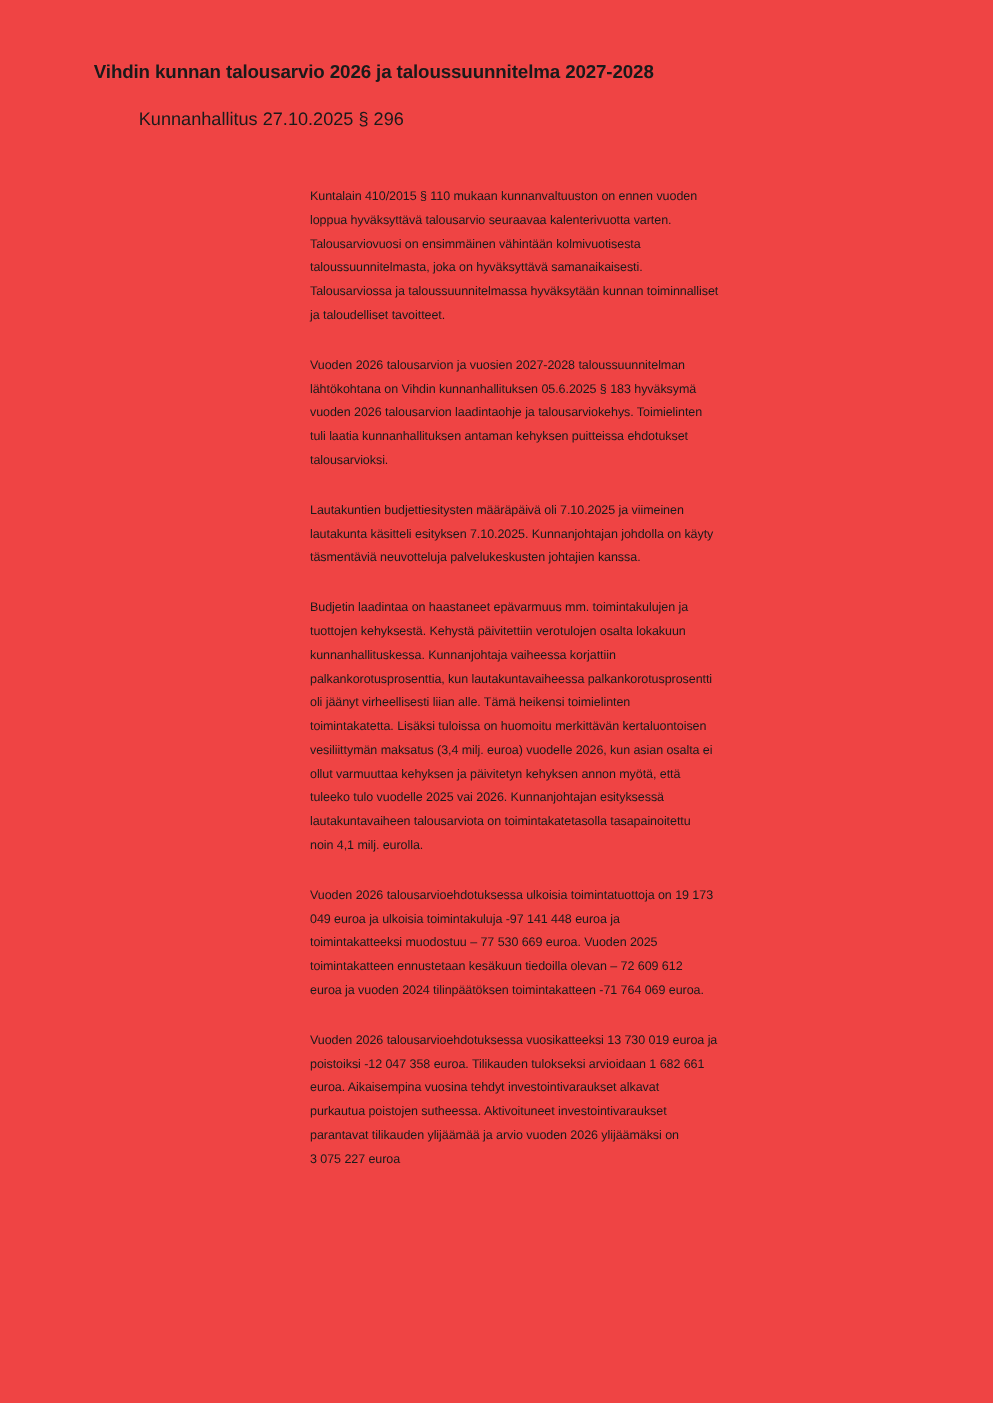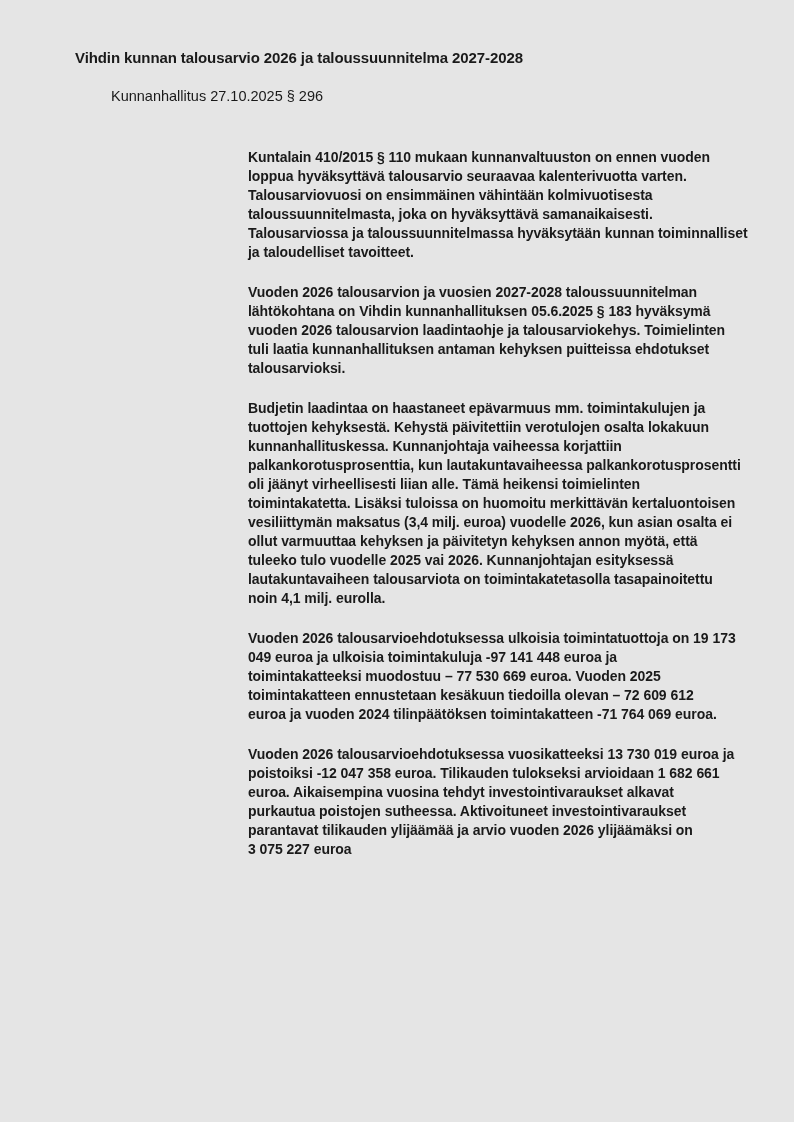--- a/index.html
+++ b/index.html
@@ -4,21 +4,21 @@
 <style>
   html, body {
     margin: 0;
     padding: 0;
     background: #ffffff;
   }
   .page {
     position: relative;
     width: 794px;
     height: 1122px;
-    background: #e5e5e5;
+    background: #ef4444;
     font-family: "Liberation Sans", sans-serif;
     color: #1a1a1a;
     overflow: hidden;
   }
   .doc-title {
     position: absolute;
     left: 75px;
     top: 49px;
     margin: 0;
     font-size: 15px;
@@ -36,25 +36,24 @@
     margin-left: 36px;
   }
   .doc-body {
     position: absolute;
     left: 248px;
     top: 148px;
     width: 546px;
   }
   .para {
     margin: 0 0 21px 0;
-    font-size: 14px;
+    font-size: 10px;
     line-height: 19px;
     white-space: pre;
     letter-spacing: -0.05px;
-    font-weight: bold;
   }
 </style>
 </head>
 <body>
 
 <div class="page">
   <h1 class="doc-title">Vihdin kunnan talousarvio 2026 ja taloussuunnitelma 2027-2028</h1>
 
   <div class="doc-meta">Kunnanhallitus 27.10.2025 § 296</div>
 
@@ -63,20 +62,23 @@
 loppua hyväksyttävä talousarvio seuraavaa kalenterivuotta varten.
 Talousarviovuosi on ensimmäinen vähintään kolmivuotisesta
 taloussuunnitelmasta, joka on hyväksyttävä samanaikaisesti.
 Talousarviossa ja taloussuunnitelmassa hyväksytään kunnan toiminnalliset
 ja taloudelliset tavoitteet.</p>
     <p class="para">Vuoden 2026 talousarvion ja vuosien 2027-2028 taloussuunnitelman
 lähtökohtana on Vihdin kunnanhallituksen 05.6.2025 § 183 hyväksymä
 vuoden 2026 talousarvion laadintaohje ja talousarviokehys. Toimielinten
 tuli laatia kunnanhallituksen antaman kehyksen puitteissa ehdotukset
 talousarvioksi.</p>
+    <p class="para">Lautakuntien budjettiesitysten määräpäivä oli 7.10.2025 ja viimeinen
+lautakunta käsitteli esityksen 7.10.2025. Kunnanjohtajan johdolla on käyty
+täsmentäviä neuvotteluja palvelukeskusten johtajien kanssa.</p>
     <p class="para">Budjetin laadintaa on haastaneet epävarmuus mm. toimintakulujen ja
 tuottojen kehyksestä. Kehystä päivitettiin verotulojen osalta lokakuun
 kunnanhallituskessa. Kunnanjohtaja vaiheessa korjattiin
 palkankorotusprosenttia, kun lautakuntavaiheessa palkankorotusprosentti
 oli jäänyt virheellisesti liian alle. Tämä heikensi toimielinten
 toimintakatetta. Lisäksi tuloissa on huomoitu merkittävän kertaluontoisen
 vesiliittymän maksatus (3,4 milj. euroa) vuodelle 2026, kun asian osalta ei
 ollut varmuuttaa kehyksen ja päivitetyn kehyksen annon myötä, että
 tuleeko tulo vuodelle 2025 vai 2026. Kunnanjohtajan esityksessä
 lautakuntavaiheen talousarviota on toimintakatetasolla tasapainoitettu

